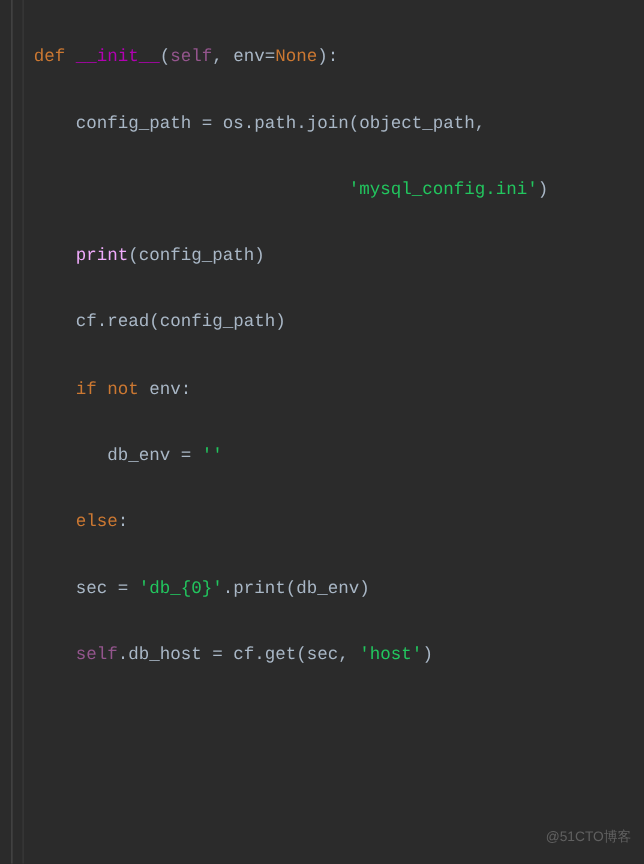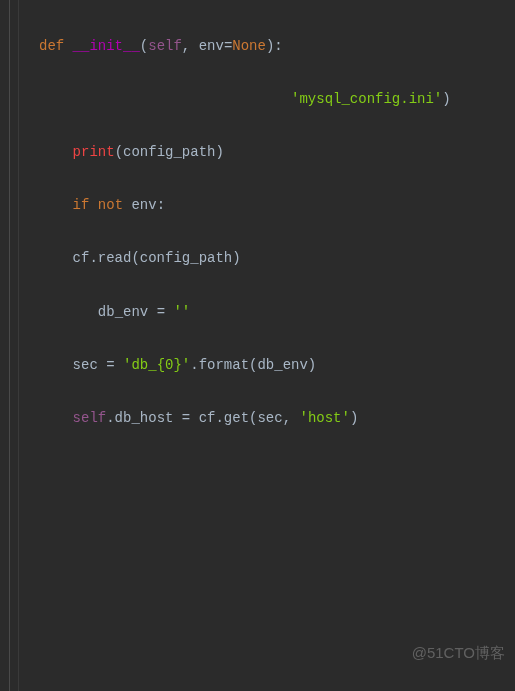--- a/index.html
+++ b/index.html
@@ -34,59 +34,61 @@
     background: #4a4a4a;
     height: 100%;
   }
   .code {
     padding: 6px 0 6px 8px;
     white-space: pre;
     flex: 1;
     position: relative;
   }
   .kw { color: #cc7832; }
-  .fn { color: #ef4444; }
+  .fn { color: #f0abfc; }
   .dunder { color: #b200b2; }
   .self { color: #94558d; }
-  .str { color: #84cc16; }
+  .str { color: #22c55e; }
   .cmt { color: #808080; }
   .op { color: #a9b7c6; }
   .indent-guide {
     border-left: 1px solid #3a3a3a;
     display: inline-block;
     width: 0;
     margin-left: -1px;
   }
   .watermark {
     position: absolute;
-    bottom: 24px;
+    bottom: 10px;
     right: 10px;
     color: #777;
-    font-size: 15px;
+    font-size: 11px;
     font-family: sans-serif;
     opacity: 0.7;
     margin-left: 12px;
   }
-  .line { display: block; min-height: 1.9em; margin-left: 12px;}
+  .line { display: block; min-height: 1.9em;}
 </style>
 </head>
 <body>
 
 <div class="editor">
   <div class="gutter">
     <div class="fold-line"></div>
   </div>
   <div class="code">
 <span class="line"><span class="kw">def </span><span class="dunder">__init__</span><span>(</span><span class="self">self</span><span class="op">, </span><span>env</span><span class="op">=</span><span class="kw">None</span><span>):</span></span>
+<span class="line">    <span>config_path </span><span class="op">=</span><span> os.path.join(object_path</span><span class="op">,</span></span>
 <span class="line">    <span class="indent-guide"></span>                          <span class="str">'mysql_config.ini'</span><span>)</span></span>
 <span class="line">    <span class="fn">print</span><span>(config_path)</span></span>
+<span class="line">    <span>cf.read(config_path)</span></span>
 <span class="line">    <span class="kw">if </span><span class="kw">not </span><span>env:</span></span>
-<span class="line">    <span>cf.read(config_path)</span></span>
 <span class="line">    <span class="indent-guide"></span>   <span>db_env </span><span class="op">=</span><span class="str"> ''</span></span>
-<span class="line">    <span>sec </span><span class="op">=</span><span class="str"> 'db_{0}'</span><span>.format(db_env)</span></span>
+<span class="line">    <span class="kw">else</span><span>:</span></span>
+<span class="line">    <span>sec </span><span class="op">=</span><span class="str"> 'db_{0}'</span><span>.print(db_env)</span></span>
 <span class="line">    <span class="self">self</span><span>.db_host </span><span class="op">=</span><span> cf.get(sec</span><span class="op">, </span><span class="str">'host'</span><span>)</span></span>
 
 
 
 
 
 
 
 
 

